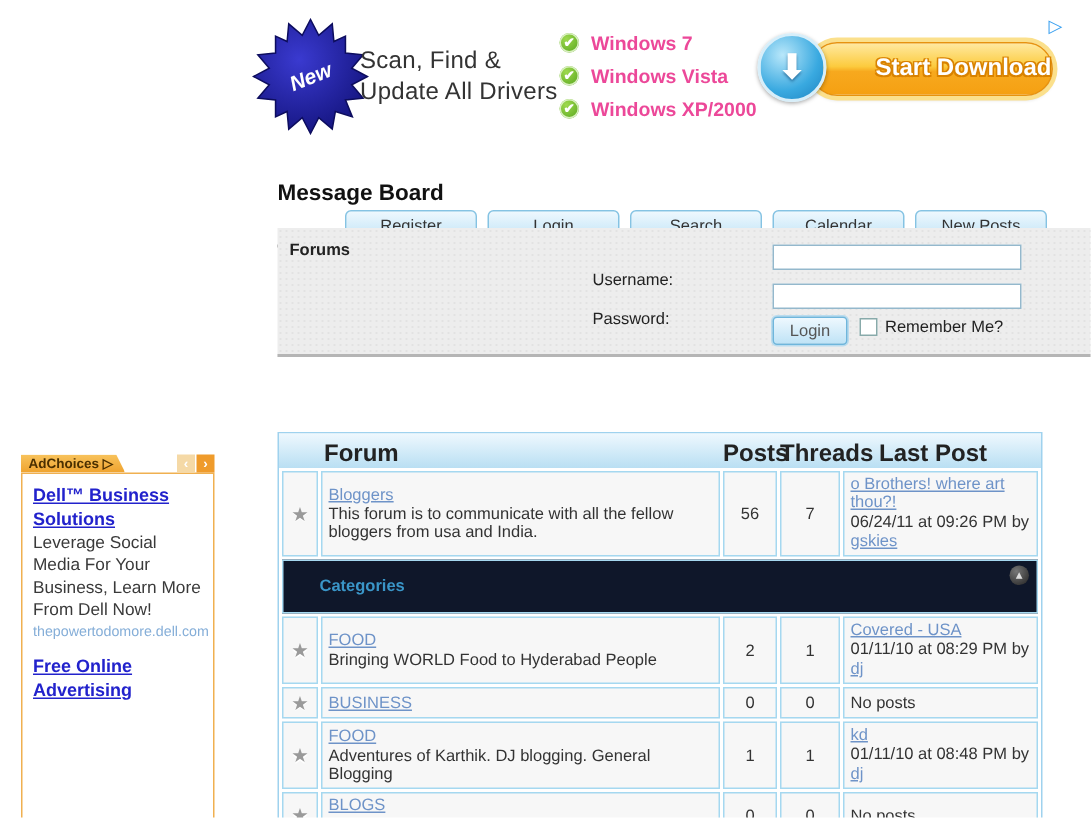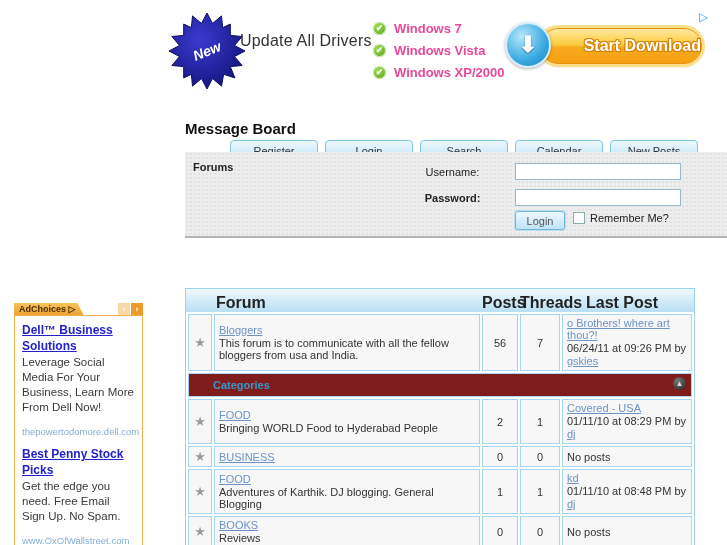--- a/index.html
+++ b/index.html
@@ -42,21 +42,21 @@
   .nav-row { position:absolute; left:45px; top:20px; display:flex; gap:7px; }
   .nav-btn { width:88px; height:21px; border:1px solid #85c3e3; border-radius:4px;
              background:linear-gradient(#eef8fe, #bfe3f6); font-size:11px; color:#333;
              display:flex; align-items:center; justify-content:center; cursor:pointer; }
   .dark-rule { position:absolute; left:0; top:43px; width:510px; height:2px; background:#4d4d4d; }
   .login-panel { position:absolute; left:0; top:32px; width:586px; height:86px;
                  background:#ededed;
                  background-image:radial-gradient(#e2e2e2 1px, transparent 1px);
                  background-size:4px 4px; border-bottom:2px solid #b5b5b5; }
   .forums-label { position:absolute; left:8px; top:9px; font-size:11px; font-weight:bold; color:#222; }
-  .fld-label { position:absolute; width:115px; text-align:center; font-size:11px; color:#222; }
+  .fld-label { position:absolute; width:115px; text-align:left; font-size:11px; color:#222;margin-top:15px; }
   .fld-input { position:absolute; left:330px; width:166px; height:17px; border:1px solid #94b8cc;
                background:#fff; font-size:11px; padding:0 3px; }
   .login-btn { position:absolute; left:330px; top:59px; width:50px; height:19px;
                border:1px solid #6fb6dc; border-radius:3px;
                background:linear-gradient(#eef8fe, #bfe3f6); font-size:11px; color:#555;
                box-shadow:0 0 0 1px #b9dcef; cursor:pointer; }
   .remember { position:absolute; left:388px; top:60px; display:flex; align-items:center; }
   .remember .cb { width:12px; height:12px; background:#fff; border:1px solid #8aa; margin-right:5px; }
   .remember span.lbl { font-size:11px; color:#222; }
 
@@ -76,21 +76,21 @@
   td.c-star { width:24px; text-align:center; background:#fbfbfb; }
   td.c-star span { color:#9a9a9a; font-size:13px; text-shadow:0 1px 0 #fff; }
   td.c-forum { width:266px; }
   td.c-posts, td.c-threads { text-align:center; }
   td.c-posts { width:36px; }
   td.c-threads { width:40px; }
   td.c-last { width:130px; font-size:10.5px; }
   td.c-forum a, td.c-last a { color:#6e93c8; }
   td.c-forum .desc { color:#333; margin-top:1px; }
   td.c-last .meta { color:#333; margin-top:1px; line-height:13px; }
-  tr.cat-row td { background:#7f1d1d; border:1px solid #a5d8f0; height:24px; position:relative;padding-left:24px; }
+  tr.cat-row td { background:#0f172a; border:1px solid #a5d8f0; height:36px; position:relative;padding-left:24px; }
   tr.cat-row .cat-label { font-size:11px; font-weight:bold; color:#3a96c8; }
   .collapse-ico { position:absolute; right:5px; top:3px; width:13px; height:13px; border-radius:50%;
                   background:radial-gradient(circle at 35% 30%, #777, #222); color:#ddd;
                   font-size:9px; line-height:13px; text-align:center; cursor:pointer; }
   .row-tall td { height:40px; }
   .row-mid td { height:30px; }
   .row-short td { height:20px; }
 
   
   .side-ad { position:absolute; left:14px; top:303px; width:129px; }
@@ -101,41 +101,42 @@
             clip-path:polygon(0 0, calc(100% - 6px) 0, 100% 100%, 0 100%); cursor:pointer; }
   .ad-arrows { position:absolute; right:0; top:0; display:flex; gap:1px; }
   .ad-arrow { width:12px; height:12px; font-size:9px; font-weight:bold; color:#fff;
               display:flex; align-items:center; justify-content:center; cursor:pointer; }
   .ad-arrow.prev { background:#f5d9a6; }
   .ad-arrow.next { background:#ef9b2b; }
   .ad-box { border:1px solid #f0b050; background:#fff; padding:6px 7px 20px 7px; min-height:240px; }
   .ad-unit { margin-bottom:9px; }
   .ad-title { display:block; font-size:12px; font-weight:bold; color:#2222cc; line-height:16px; }
   .ad-body { font-size:11.5px; color:#3a3a3a; line-height:15px; margin-top:1px; }
-  .ad-url { font-size:9.5px; color:#85aed8; margin-top:11px; }
+  .ad-url { font-size:9.5px; color:#85aed8; margin-top:1px; }
 </style>
 </head>
 <body>
 
 <div id="page">
 
   <div class="banner">
     <div class="starburst">
       <svg viewBox="0 0 78 78">
         <defs>
             <radialGradient id="sb" cx="40%" cy="35%" r="70%">
           <stop offset="0%" stop-color="#3a3ad0"></stop>
               <stop offset="100%" stop-color="#14147e"></stop>
         </radialGradient>
           </defs>
         <polygon fill="url(#sb)" stroke="#0d0d5e" stroke-width="1" points="77,39 66.5,44.5 74.1,53.5 62.3,54.6 66.9,65.9 55.6,62.3 53.5,74.1 44.5,66.5 39,77 33.5,66.5 24.5,74.1 23.4,62.3 15.7,65.9 15.7,54.6 3.9,53.5 11.5,44.5 1,39 11.5,33.5 3.9,24.5 15.7,23.4 15.7,12.1 23.4,15.7 24.5,3.9 33.5,11.5 39,1 44.5,11.5 53.5,3.9 54.6,15.7 62.3,12.1 62.3,23.4 74.1,24.5 66.5,33.5"></polygon>
         <text x="39" y="44" text-anchor="middle" transform="rotate(-22 39 39)" fill="#fff" font-size="14" font-weight="bold" font-style="italic">New</text>
       </svg>
     </div>
     <div class="banner-headline">
+      <div>Scan, Find &amp;</div>
       <div>Update All Drivers</div>
     </div>
     <div class="os-list">
       <div class="os-item">
         <span class="check">✔</span>
         <span class="os-label">Windows 7</span>
       </div>
       <div class="os-item">
         <span class="check">✔</span>
         <span class="os-label">Windows Vista</span>
@@ -162,21 +163,21 @@
       <div class="nav-btn">Search</div>
       <div class="nav-btn">Calendar</div>
       <div class="nav-btn">New Posts</div>
     </div>
     <div class="dark-rule"></div>
 
     <div class="login-panel">
       <div class="forums-label">Forums</div>
       <div class="fld-label" style="left:210px; top:14px;">Username:</div>
       <input class="fld-input" style="top: 11px;" type="text" value="">
-      <div class="fld-label" style="left:210px; top:40px;font-weight:bold;">Password:</div>
+      <div class="fld-label" style="left:210px; top:40px;">Password:</div>
       <input class="fld-input" style="top: 37px;" type="password" value="">
       <button class="login-btn">Login</button>
       <div class="remember">
         <span class="cb"></span>
         <span class="lbl">Remember Me?</span>
       </div>
     </div>
   </div>
 
   <div class="ftable-wrap">
@@ -254,21 +255,21 @@
           <a>kd</a>
           <div class="meta">
             <span>01/11/10 at 08:48 PM by</span>
             <a>dj</a>
           </div>
         </td>
       </tr>
       <tr class="row-mid">
         <td class="c-star"><span>★</span></td>
         <td class="c-forum">
-          <a>BOOKS</a>
+          <a>BLOGS</a>
           <div class="desc">Reviews</div>
         </td>
         <td class="c-posts">0</td>
         <td class="c-threads">0</td>
         <td class="c-last">
 
           <div class="meta">
             <span>No posts</span>
             
           </div>
@@ -287,24 +288,19 @@
         <div class="ad-arrow next">›</div>
       </div>
     </div>
     <div class="ad-box">
       <div class="ad-unit">
         <a class="ad-title">Dell™ Business Solutions</a>
         <div class="ad-body">Leverage Social Media For Your Business, Learn More From Dell Now!</div>
         <div class="ad-url">thepowertodomore.dell.com</div>
       </div>
       <div class="ad-unit">
-        <a class="ad-title">Best Penny Stock Picks</a>
-        <div class="ad-body">Get the edge you need. Free Email Sign Up. No Spam.</div>
-        <div class="ad-url">www.OxOfWallstreet.com</div>
-      </div>
-      <div class="ad-unit">
         <a class="ad-title">Free Online Advertising</a>
 
       </div>
     </div>
   </div>
 
 </div>
 
 </body></html>

